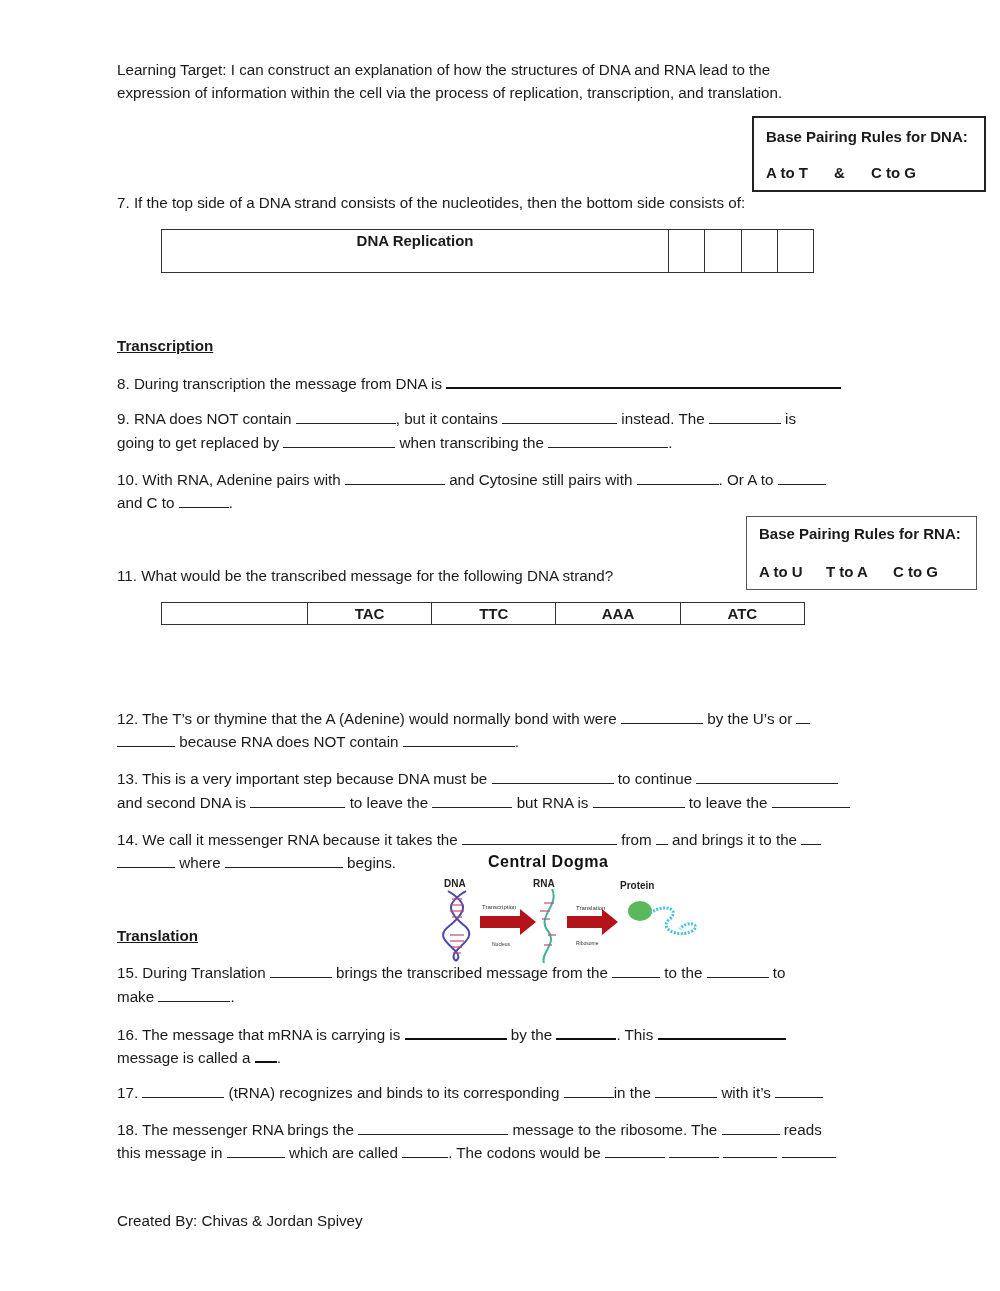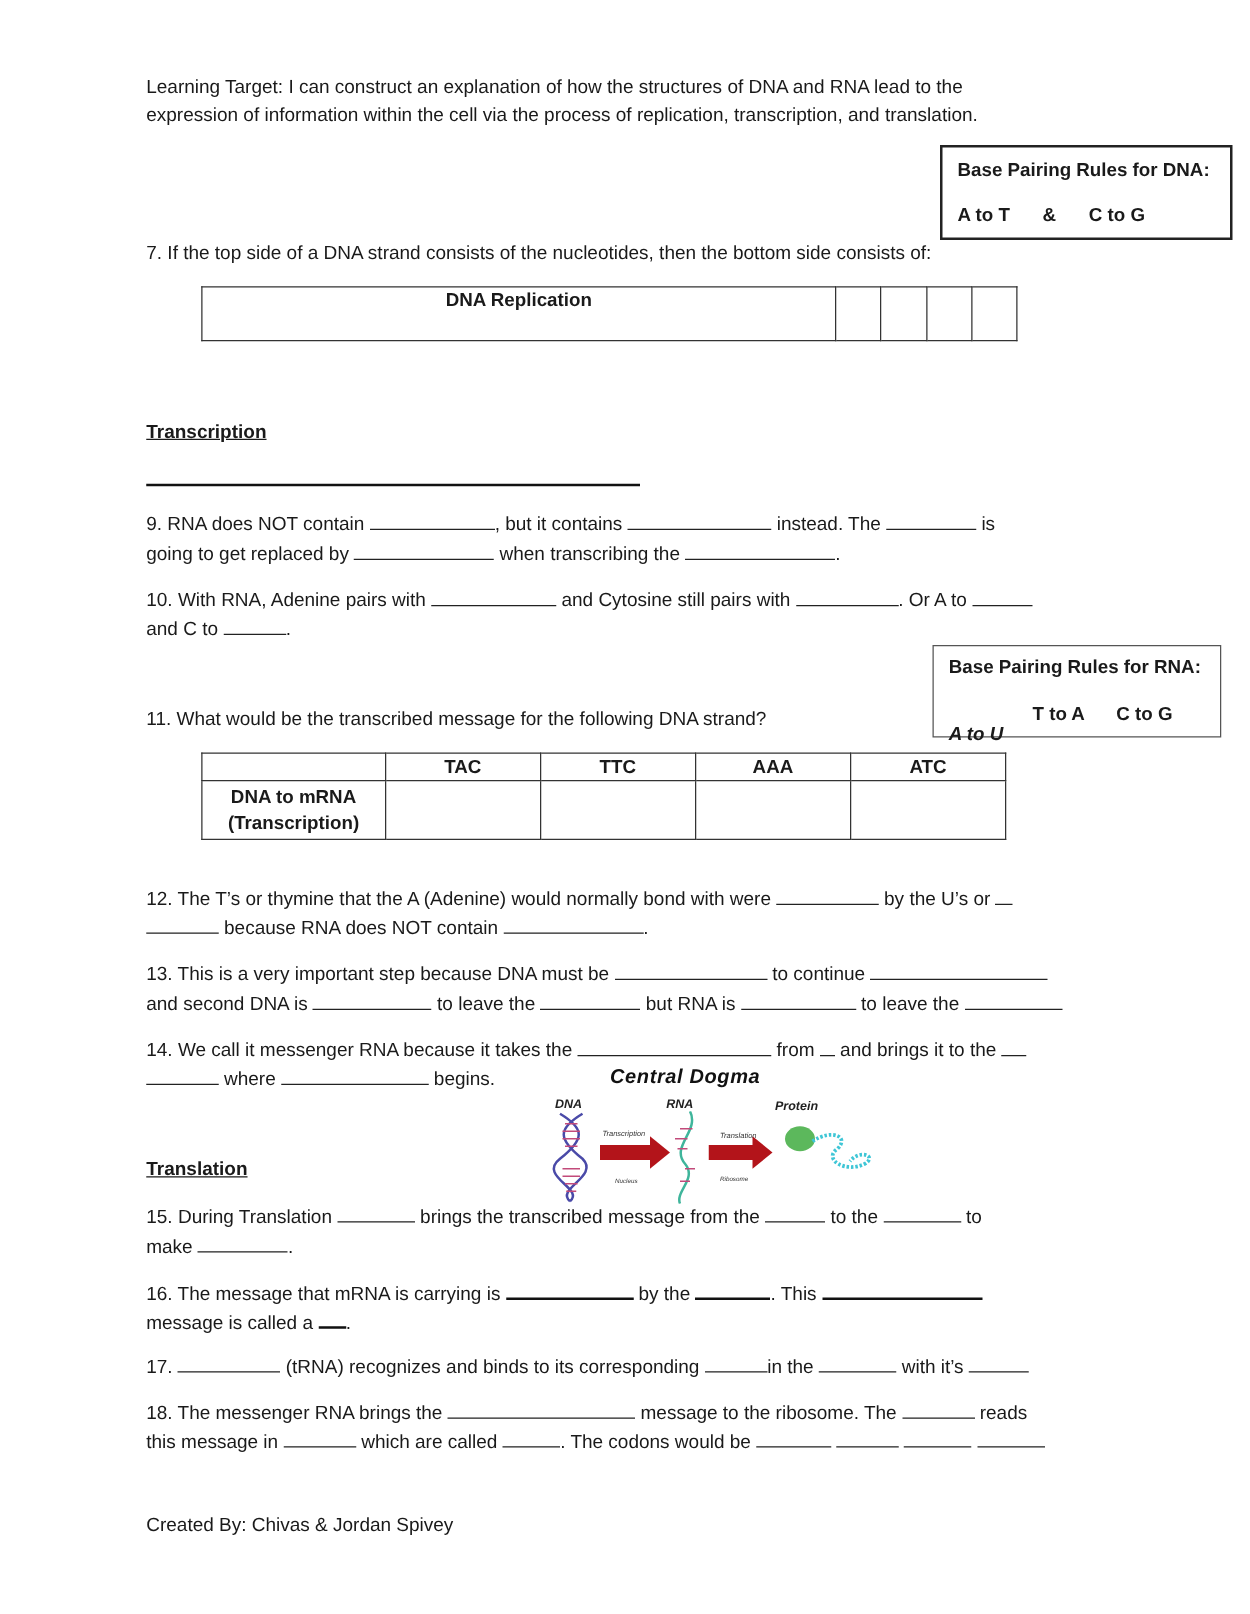--- a/index.html
+++ b/index.html
@@ -7,21 +7,21 @@
          font-family:"Liberation Sans", sans-serif; color:#1a1a1a; font-size:15px; }
   .abs { position:absolute; white-space:nowrap; }
   .line { position:absolute; left:117px; white-space:nowrap; font-size:15.2px; line-height:20px; }
   .blank { display:inline-block; border-bottom:1px solid #222; height:14px; vertical-align:baseline; }
   .blank.thick { border-bottom:2px solid #111; }
   .head { font-weight:bold; text-decoration:underline; }
   .rulebox { position:absolute; border:2px solid #222; background:#fff; font-weight:bold; font-size:15px; }
   .rulebox .t { position:absolute; white-space:nowrap; }
   table.ws { position:absolute; border-collapse:collapse; font-size:15px; }
   table.ws td { border:1px solid #333; text-align:center; font-weight:bold; vertical-align:top; padding:2px 4px; }
-  .dogma { position:absolute;font-style:italic; }
+  .dogma { position:absolute; }
 </style>
 </head>
 <body>
 
 <div class="line" style="top:60px;">Learning Target:  I can construct an explanation of how the structures of DNA and RNA lead to the</div>
 <div class="line" style="top:83px;">expression of information within the cell via the process of replication, transcription, and translation.</div>
 
 <div class="rulebox" style="left:752px; top:116px; width:230px; height:72px;">
   <span class="t" style="left:12px; top:10px;">Base Pairing Rules for DNA:</span>
   <span class="t" style="left:12px; top:46px;">A to T</span>
@@ -38,20 +38,21 @@
     <td></td>
     <td></td>
     <td></td>
   </tr>
 </tbody>
   </table>
 
 <div class="line head" style="top:336px;">Transcription</div>
 
 <div class="line" style="top:373px;">
+  <span>8.  During transcription the message from DNA is</span>
   <span class="blank thick" style="width:395px;"></span>
 </div>
 
 <div class="line" style="top:409px;">
   <span>9.  RNA does NOT contain</span>
   <span class="blank" style="width:100px;"></span><span>, but it contains</span>
   <span class="blank" style="width:115px;"></span>
   <span>instead.  The</span>
   <span class="blank" style="width:72px;"></span>
   <span>is</span>
@@ -70,44 +71,34 @@
   <span class="blank" style="width:82px;"></span><span>.  Or A to</span>
   <span class="blank" style="width:48px;"></span>
 </div>
 <div class="line" style="top:493px;">
   <span>and C to</span>
   <span class="blank" style="width:50px;"></span><span>.</span>
 </div>
 
 <div class="rulebox" style="left:746px; top:516px; width:229px; height:72px; border-width:1.5px; border-color:#555;">
   <span class="t" style="left:12px; top:8px;">Base Pairing Rules for RNA:</span>
-  <span class="t" style="left:12px; top:62px;font-style:italic;">A to U</span>
+  <span class="t" style="left:12px; top:46px;">A to U</span>
   <span class="t" style="left:79px; top:46px;">T to A</span>
   <span class="t" style="left:146px; top:46px;">C to G</span>
 </div>
 
 <div class="line" style="top:566px;">11.  What would be the transcribed message for the following DNA strand?</div>
 <table class="ws" style="left:161px; top:602px; width:644px;">
   <tbody>
       <tr style="height:22px;">
     <td style="width:138px;"></td>
     <td style="width:116px;">TAC</td>
     <td style="width:116px;">TTC</td>
     <td style="width:116px;">AAA</td>
     <td style="width:116px;">ATC</td>
-  </tr>
-  <tr style="height:43px;">
-    <td style="line-height:21px;">
-      <div>DNA to mRNA</div>
-      <div>(Transcription)</div>
-    </td>
-    <td></td>
-    <td></td>
-    <td></td>
-    <td></td>
   </tr>
 </tbody>
   </table>
 
 <div class="line" style="top:709px;">
   <span>12.  The T’s or thymine that the A (Adenine) would normally bond with were</span>
   <span class="blank" style="width:82px;"></span>
   <span>by the U’s or</span>
   <span class="blank" style="width:14px;"></span>
 </div>

